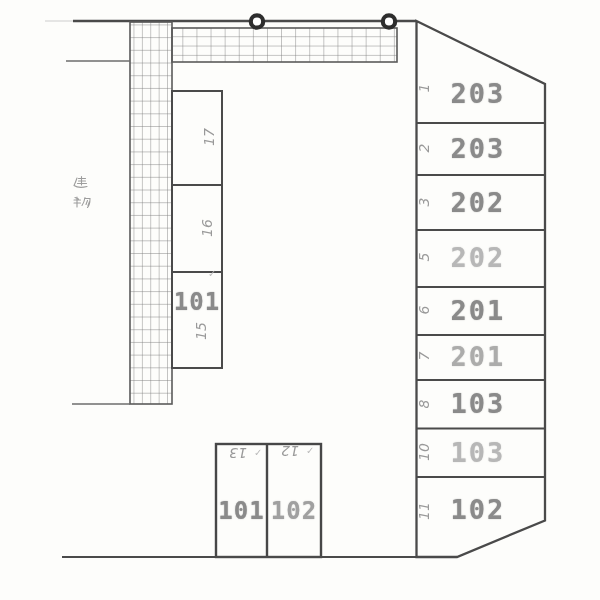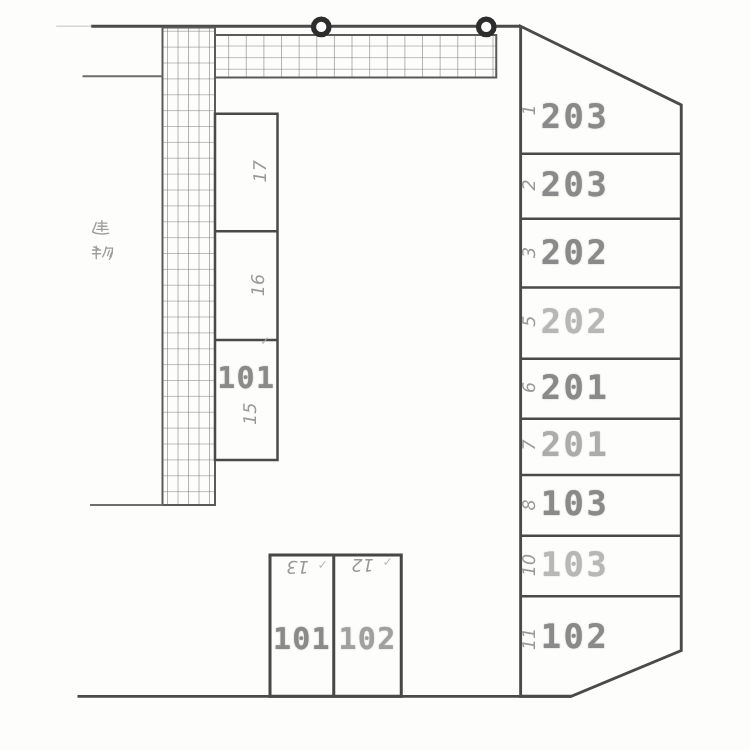--- a/index.html
+++ b/index.html
@@ -13,21 +13,21 @@
   .stamp{
     position:absolute;
     font-family:"DejaVu Sans Mono",monospace;
     font-weight:bold;
     color:#8a8a8a;
     letter-spacing:2px;
     text-align:center;
     text-shadow:0 0 1.2px rgba(125,125,125,.7);
     white-space:nowrap;
   }
-  .rc{left:396px;width:128px;height:32px;line-height:32px;font-size:27px;}
+  .rc{left:414px;width:128px;height:32px;line-height:32px;font-size:27px;}
   .sm{font-size:24px;letter-spacing:1px;}
   .fade60{opacity:.60;}
   .fade70{opacity:.70;}
   .fade80{opacity:.80;}
   
   .pencil{
     position:absolute;
     font-family:"DejaVu Sans",sans-serif;
     font-style:italic;
     color:#8f8f8f;

